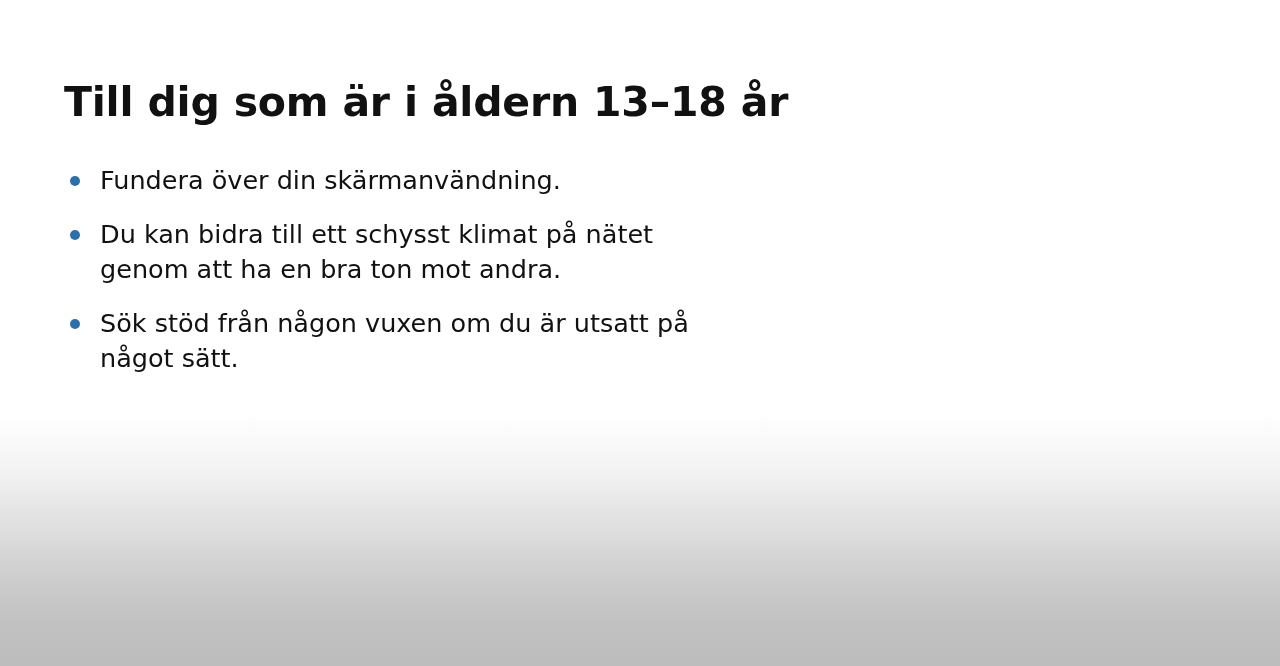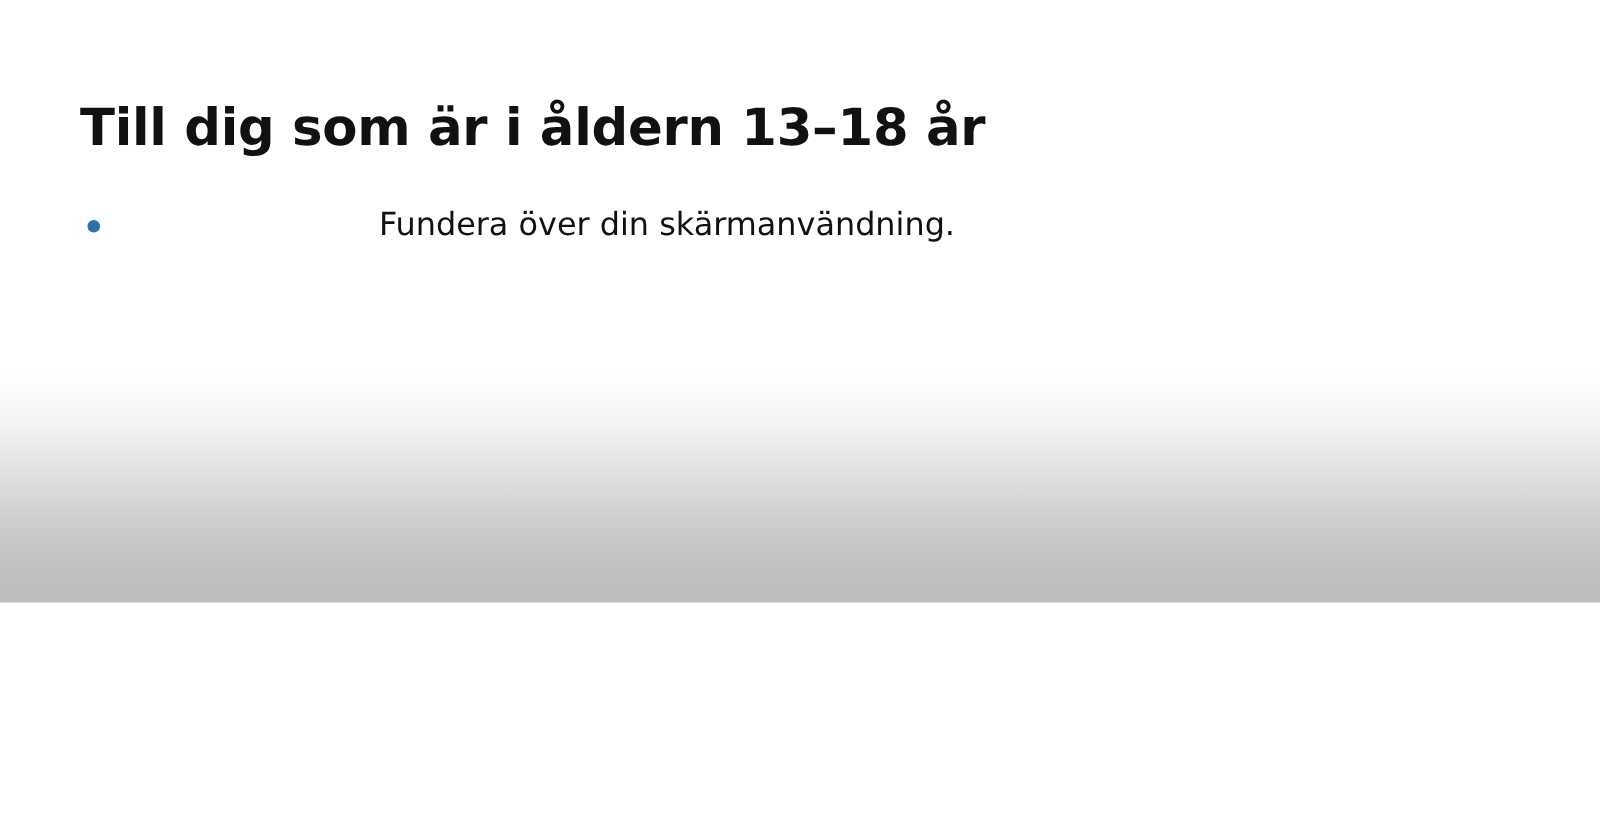--- a/index.html
+++ b/index.html
@@ -10,21 +10,21 @@
     width: 1280px;
     height: 666px;
     overflow: hidden;
     font-family: "DejaVu Sans", sans-serif;
     background: #ffffff;
   }
 
   .slide {
     position: relative;
     width: 1280px;
-    height: 482px;
+    height: 666px;
     box-sizing: border-box;
     background: linear-gradient(to bottom,
         #ffffff 0%,
         #ffffff 62%,
         #f4f4f4 70%,
         #e2e2e2 78%,
         #cfcfcf 86%,
         #c2c2c2 93%,
         #bdbdbd 100%);
     overflow: hidden;
@@ -70,30 +70,39 @@
     top: 13px;
     width: 10px;
     height: 10px;
     border-radius: 50%;
     background: #2d6fa8;
   }
 
   .bullet-text {
     display: block;
     white-space: pre-line;
-    text-align: right;
   }
 </style>
 </head>
 <body>
 
 <div class="slide">
 
   <div class="slide-title">Till dig som är i åldern 13–18 år</div>
 
   <ul class="bullet-list">
     <li class="bullet-item">
       <span class="bullet-dot"></span>
       <span class="bullet-text">Fundera över din skärmanvändning.</span>
     </li>
+    <li class="bullet-item">
+      <span class="bullet-dot"></span>
+      <span class="bullet-text">Du kan bidra till ett schysst klimat på nätet
+genom att ha en bra ton mot andra.</span>
+    </li>
+    <li class="bullet-item">
+      <span class="bullet-dot"></span>
+      <span class="bullet-text">Sök stöd från någon vuxen om du är utsatt på
+något sätt.</span>
+    </li>
   </ul>
 
 </div>
 
 </body></html>

